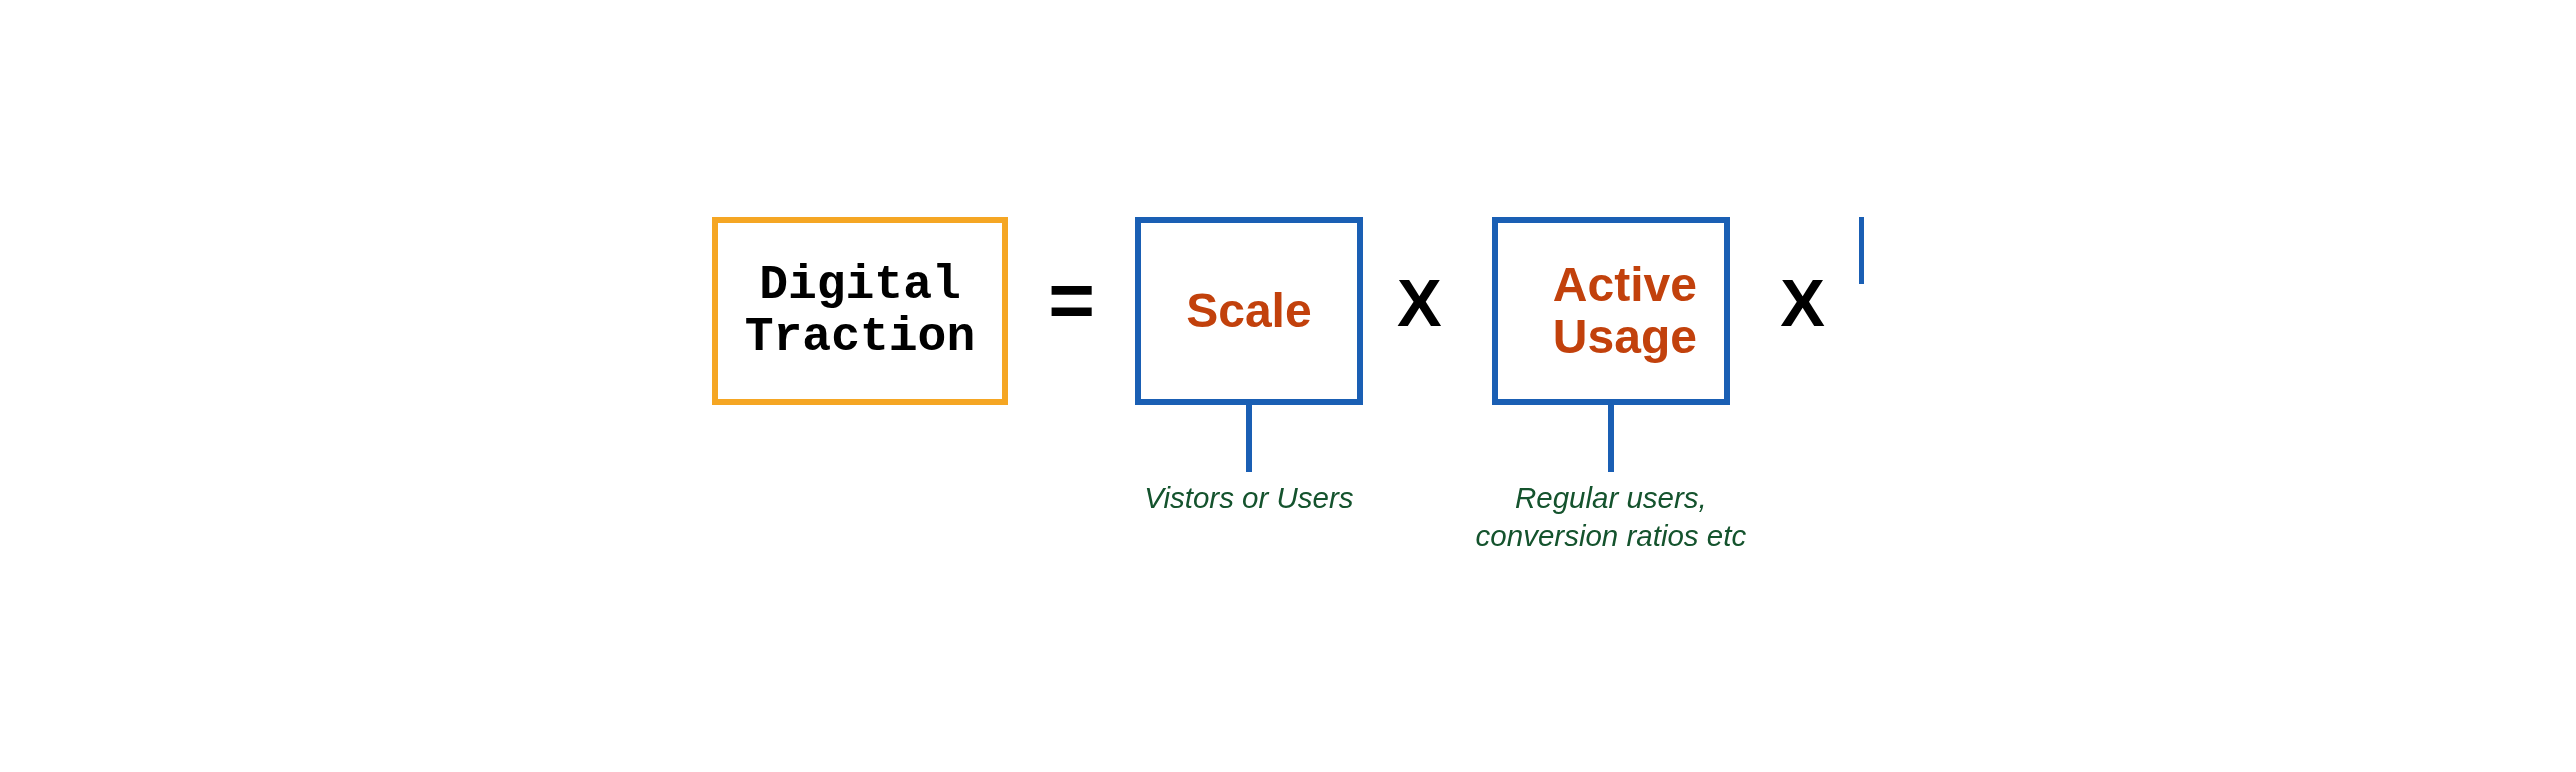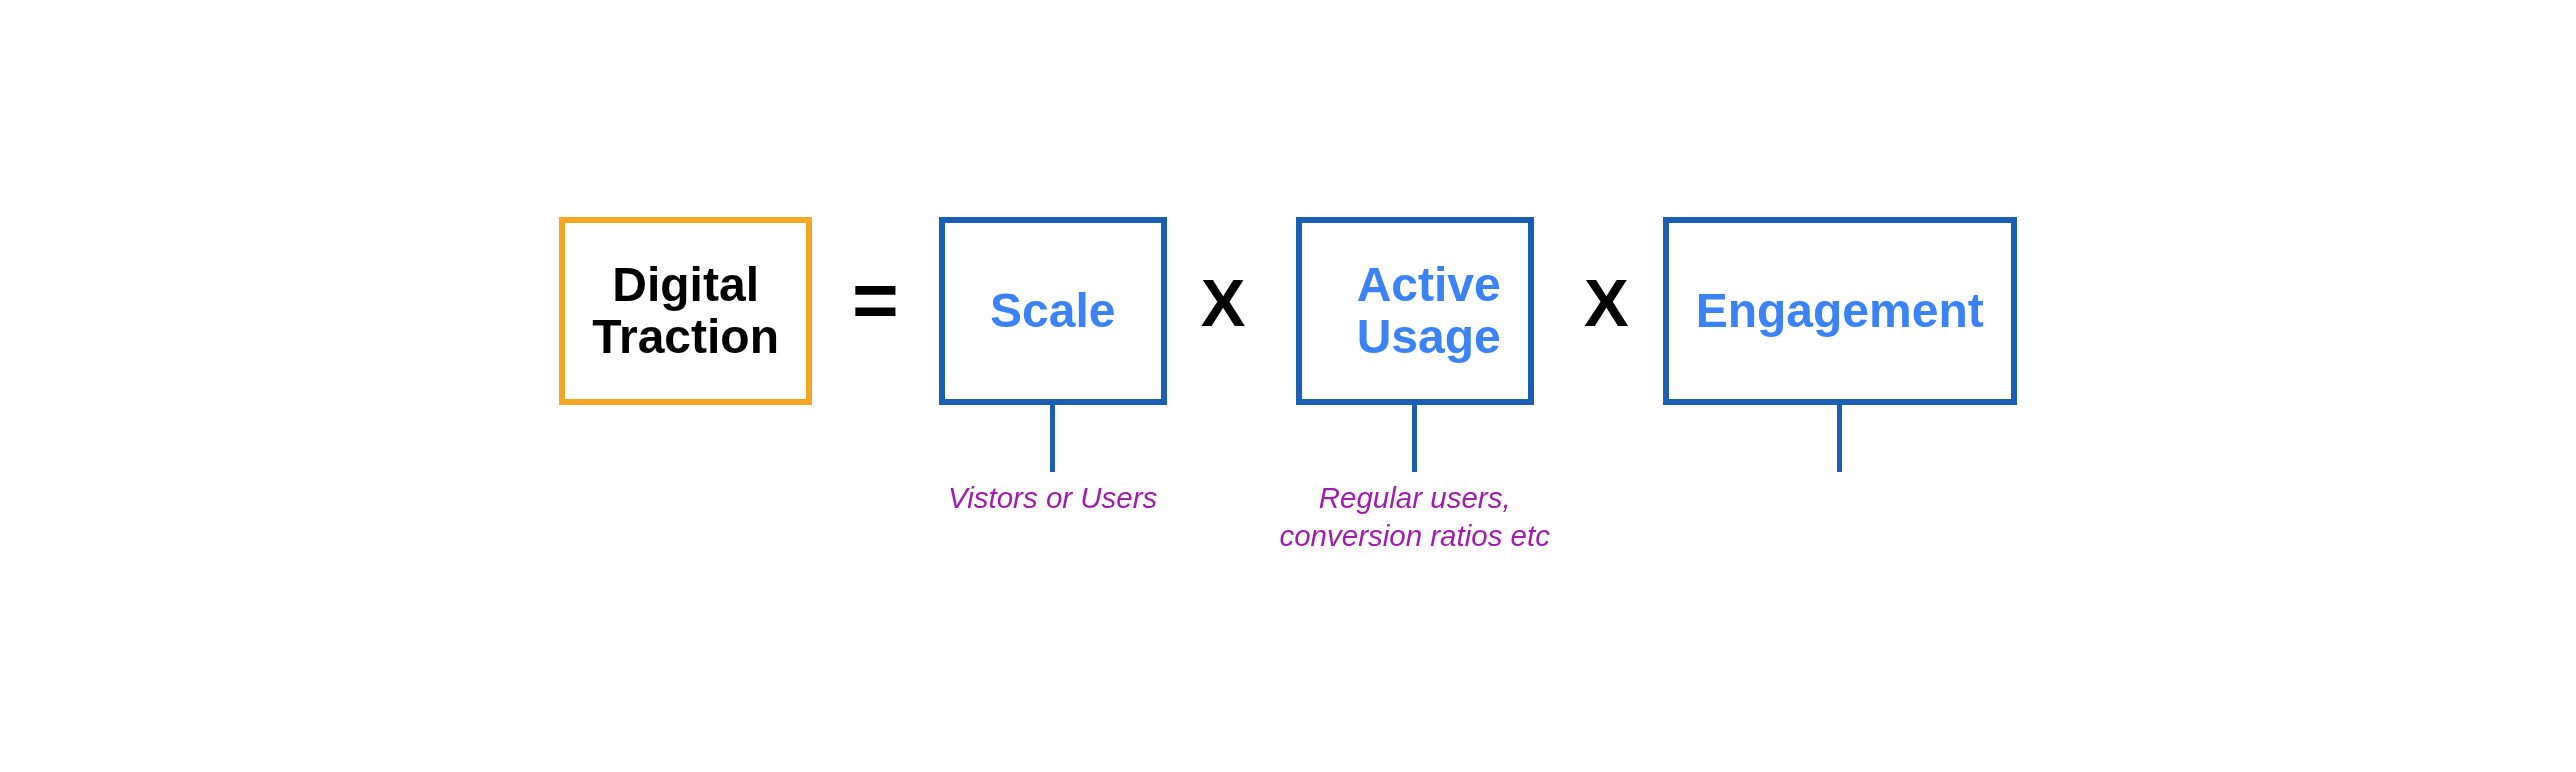--- a/index.html
+++ b/index.html
@@ -43,38 +43,39 @@
       font-size: 48px;
       line-height: 1.1;
       padding: 20px 27px;
       min-width: 228px;
       min-height: 188px;
     }
 
     .box-yellow {
       border: 6.7px solid #F5A623;
       color: #000000;
+      font-family: Liberation Mono, monospace;
     }
 
     .box-blue {
       border: 6.7px solid #1a5fb4;
-      color: #3b82f6;
+      color: #c2410c;
     }
 
     .connector-line {
       width: 5.4px;
       height: 67px;
       background-color: #1a5fb4;
       margin: 0 auto;
     }
 
     .sub-label {
       font-size: 29.5px;
       font-style: italic;
-      color: #a21caf;
+      color: #14532d;
       text-align: center;
       max-width: 335px;
       line-height: 1.3;
       margin-top: 6.7px;
     }
 
     .operator {
       font-size: 67px;
       font-weight: 900;
       color: #000000;
@@ -140,20 +141,17 @@
     <div class="connector-line"></div>
     <div class="sub-label" style="white-space: pre-line;">Regular users,
 conversion ratios etc</div>
   </div>
 
   <div class="operator">
     <span>X</span>
   </div>
 
   <div class="term-wrapper">
-    <div class="box box-blue">
-      <span>Engagement</span>
-    </div>
     <div class="connector-line"></div>
   </div>
 
 </div>
 
 
 </body></html>

